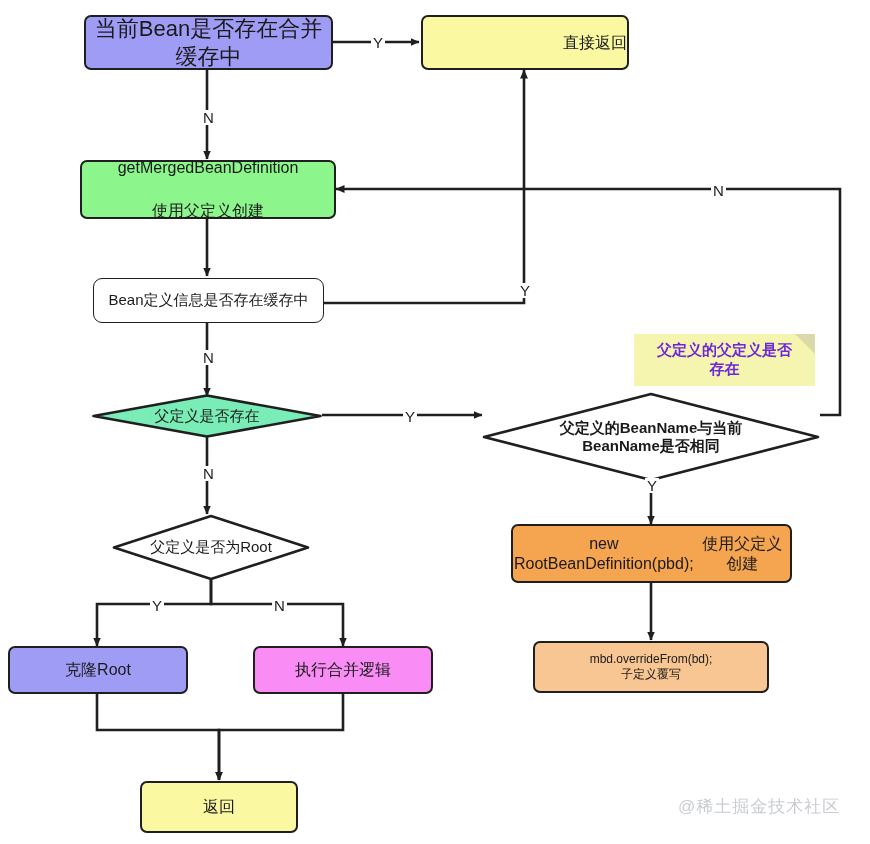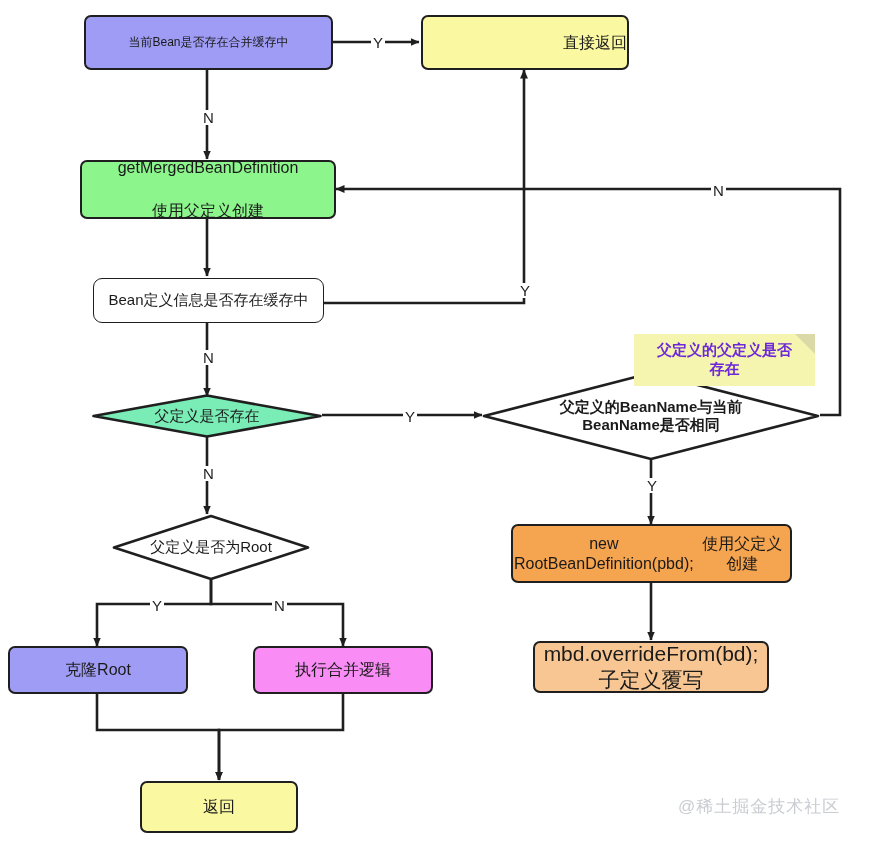--- a/index.html
+++ b/index.html
@@ -65,21 +65,21 @@
 
       <path d="M211,580 L211,604 L343,604 L343,646"></path>
 
       <path d="M97,694 L97,730 L219,730 L219,780"></path>
       <path d="M343,694 L343,730 L219,730 L219,780"></path>
 
       <path d="M820,415 L840,415 L840,189 L336,189"></path>
     </g>
   </svg>
 
-  <div class="node rect" style="left:84px;top:15px;width:249px;height:55px;background:#9f9cf5;font-size:12px;">
+  <div class="node rect" style="left:84px;top:15px;width:249px;height:55px;background:#9f9cf5;font-size:22px;">
     <span>当前Bean是否存在合并缓存中</span>
   </div>
 
   <div class="node rect" style="left:421px;top:15px;width:208px;height:55px;background:#faf8a0;font-size:16px;justify-content:flex-end;">
     <span>直接返回</span>
   </div>
 
   <div class="node rect" style="left:80px;top:160px;width:256px;height:59px;background:#8cf58c;font-size:16px;flex-direction:column;gap:23px;">
     <span>getMergedBeanDefinition</span>
     <span>使用父定义创建</span>
@@ -91,21 +91,21 @@
 
   <div class="diamond" style="left:92px;top:394px;width:230px;height:44px;">
     <svg width="230" height="44" viewBox="0 0 230 44" xmlns="http://www.w3.org/2000/svg">
       <polygon points="115,1.5 228.5,22 115,42.5 1.5,22" fill="#7aecb6" stroke="#1f1f1f" stroke-width="2.6" stroke-linejoin="round"></polygon>
     </svg>
     <div class="dtext" style="font-size:15px;">
       <span>父定义是否存在</span>
     </div>
   </div>
 
-  <div class="diamond" style="left:482px;top:371px;width:338px;height:90px;">
+  <div class="diamond" style="left:482px;top:392px;width:338px;height:90px;">
     <svg width="338" height="90" viewBox="0 0 338 90" xmlns="http://www.w3.org/2000/svg">
       <polygon points="169,2 336,45 169,88 2,45" fill="#ffffff" stroke="#1f1f1f" stroke-width="2.6" stroke-linejoin="round"></polygon>
     </svg>
     <div class="dtext" style="font-size:15px;font-weight:bold;flex-direction:column;">
       <span>父定义的BeanName与当前</span>
       <span>BeanName是否相同</span>
     </div>
   </div>
 
   <div class="note" style="left:634px;top:334px;width:181px;height:52px;background:#f6f5b0;font-size:15px;flex-direction:column;">
@@ -133,21 +133,21 @@
 
   <div class="node rect" style="left:140px;top:781px;width:158px;height:52px;background:#faf8a0;font-size:16px;">
     <span>返回</span>
   </div>
 
   <div class="node rect" style="left:511px;top:524px;width:281px;height:59px;background:#f5a44f;font-size:16px;flex-direction:row;">
     <span>new RootBeanDefinition(pbd);</span>
     <span>使用父定义创建</span>
   </div>
 
-  <div class="node rect" style="left:533px;top:641px;width:236px;height:52px;background:#f8c692;font-size:21px;flex-direction:column;">
+  <div class="node rect" style="left:533px;top:641px;width:236px;height:52px;background:#f8c692;font-size:12px;flex-direction:column;">
     <span>mbd.overrideFrom(bd);</span>
     <span>子定义覆写</span>
   </div>
 
   <span class="lbl" style="left:371px;top:35px;">Y</span>
 
   <span class="lbl" style="left:201px;top:110px;">N</span>
 
   <span class="lbl" style="left:518px;top:283px;">Y</span>
 

